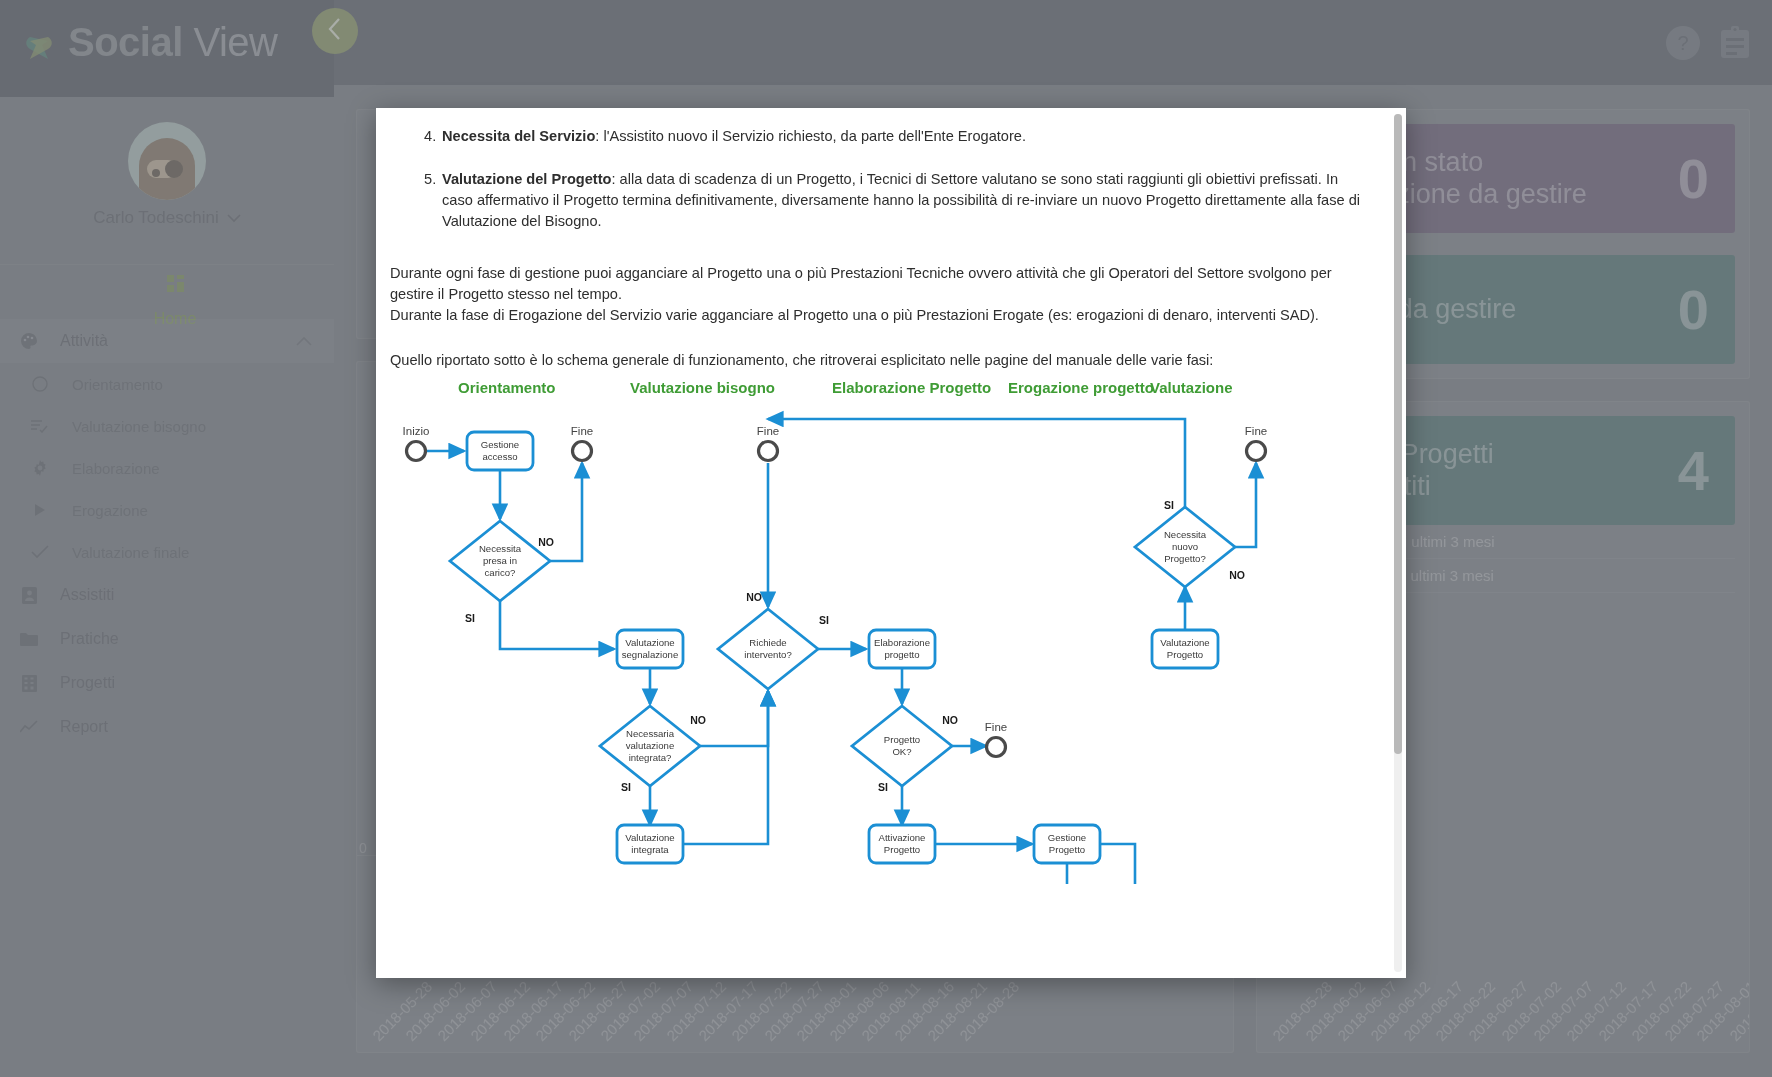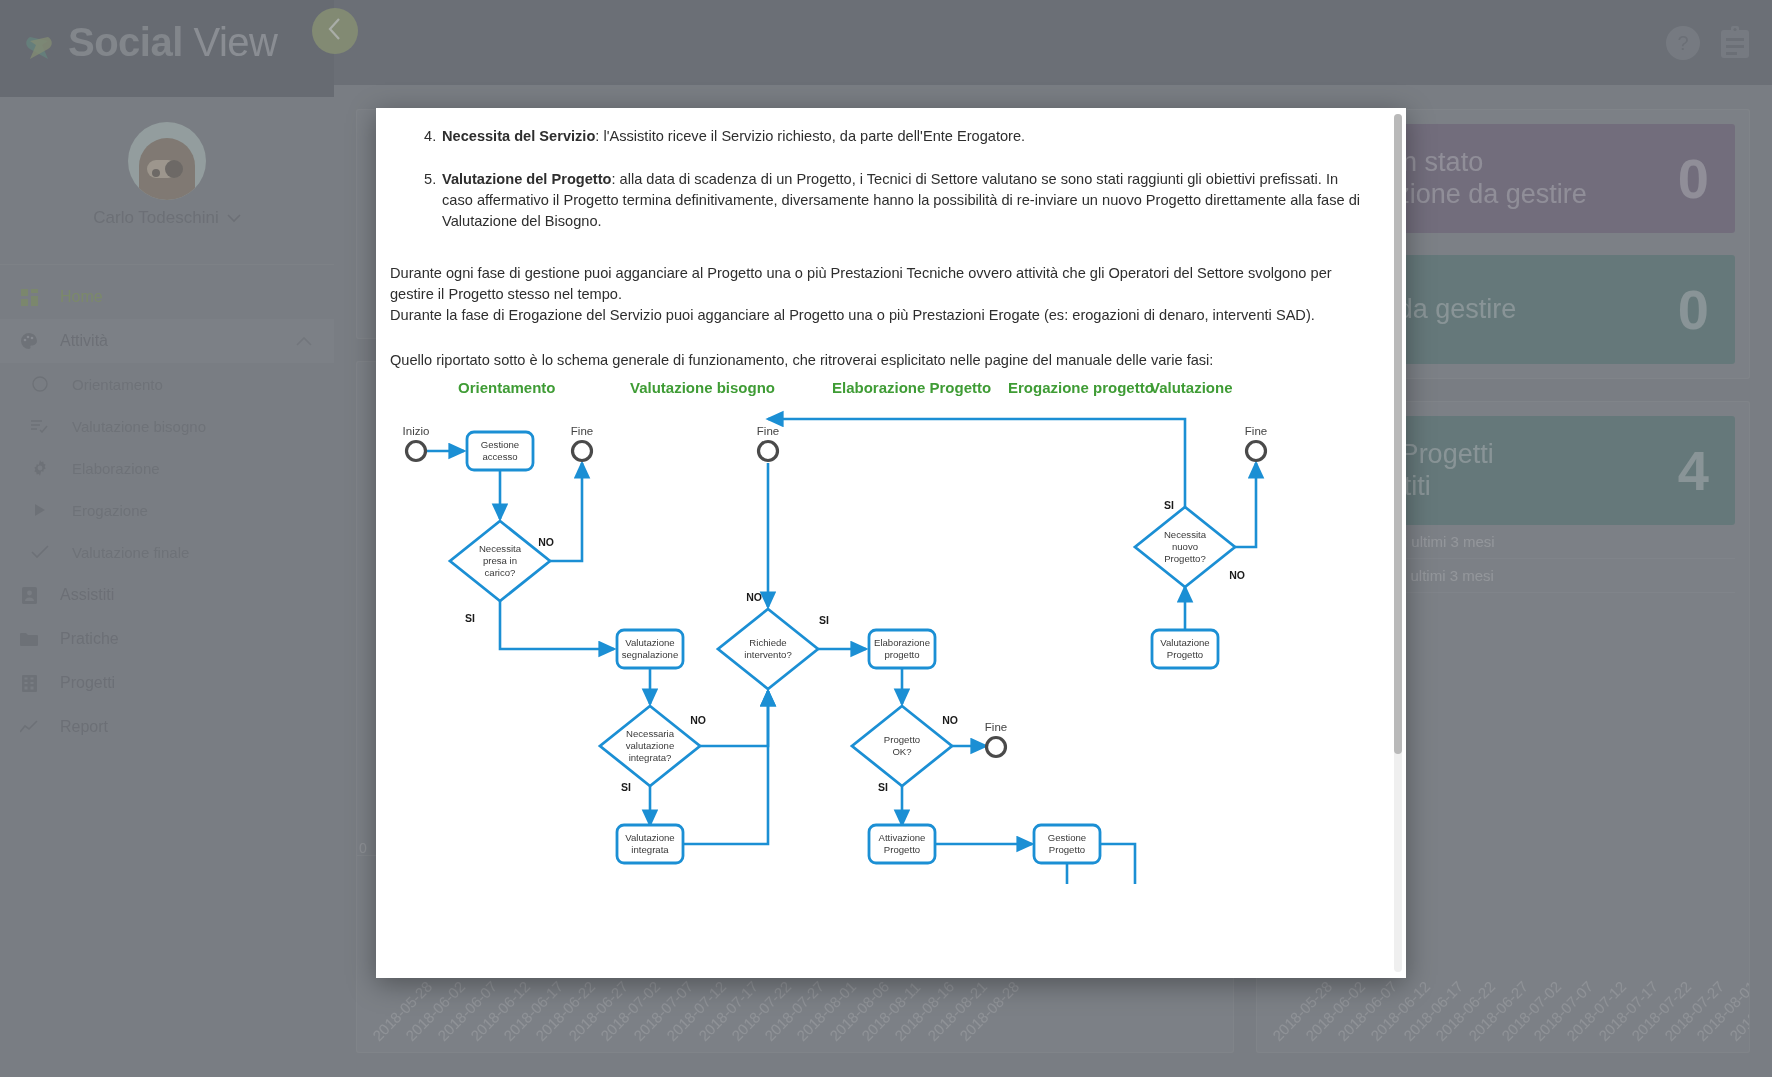--- a/index.html
+++ b/index.html
@@ -77,21 +77,21 @@
     font-size: 17px; color: #5d6168; display:flex; align-items:center; gap:8px;
     cursor:pointer;
   }
   .nav { padding-top: 10px; }
   .nav-item {
     display: flex; align-items: center; gap: 18px;
     height: 44px; padding: 0 0 0 16px; cursor: pointer;
     font-size: 16px; color: #5d6168;
   }
   .nav-item .ico { width: 26px; display:flex; justify-content:center; opacity:.85; }
-  .nav-item.active { color: #7f9a4e; }
+  .nav-item.active { color: #7f9a4e; flex-direction: column; }
   .nav-item.expanded { background: rgba(255,255,255,.06); position: relative; }
   .nav-item.expanded .chev { margin-left: auto; margin-right: 22px; opacity:.6; }
   .subnav .nav-item {
     height: 42px; padding-left: 26px; font-size: 15px; color:#62666d;
   }
   .subnav .nav-item .ico { width: 28px; }
 
   
   .content {
     position: absolute; top: 85px; left: 334px; right: 0; bottom: 0;
@@ -431,28 +431,28 @@
   </div>
 
   <div class="veil"></div>
 </div>
 
 <div class="modal">
   <div class="modal-body">
     <div class="doc">
       <ol class="doclist">
         <li>
-          <b>Necessita del Servizio</b><span>: l'Assistito riceve il Servizio richiesto, da parte dell'Ente Erogatore.</span>
+          <b>Necessita del Servizio</b><span>: l'Assistito nuovo il Servizio richiesto, da parte dell'Ente Erogatore.</span>
         </li>
         <li>
           <b>Valutazione del Progetto</b><span>: alla data di scadenza di un Progetto, i Tecnici di Settore valutano se sono stati raggiunti gli obiettivi prefissati. In caso affermativo il Progetto termina definitivamente, diversamente hanno la possibilità di re-inviare un nuovo Progetto direttamente alla fase di Valutazione del Bisogno.</span>
         </li>
       </ol>
       <div class="para">Durante ogni fase di gestione puoi agganciare al Progetto una o più Prestazioni Tecniche ovvero attività che gli Operatori del Settore svolgono per gestire il Progetto stesso nel tempo.</div>
-      <div>Durante la fase di Erogazione del Servizio puoi agganciare al Progetto una o più Prestazioni Erogate (es: erogazioni di denaro, interventi SAD).</div>
+      <div>Durante la fase di Erogazione del Servizio varie agganciare al Progetto una o più Prestazioni Erogate (es: erogazioni di denaro, interventi SAD).</div>
       <div class="para2">Quello riportato sotto è lo schema generale di funzionamento, che ritroverai esplicitato nelle pagine del manuale delle varie fasi:</div>
     </div>
 
     <div class="flow" id="flow">
       <svg id="flow-svg" width="900" height="520" viewBox="0 0 900 520">
         <defs>
           <marker id="arw" markerWidth="7" markerHeight="7" refX="6" refY="3.2" orient="auto">
             <path d="M0,0 L7,3.2 L0,6.4 z" fill="#1b8fd4"></path>
           </marker>
         </defs>

